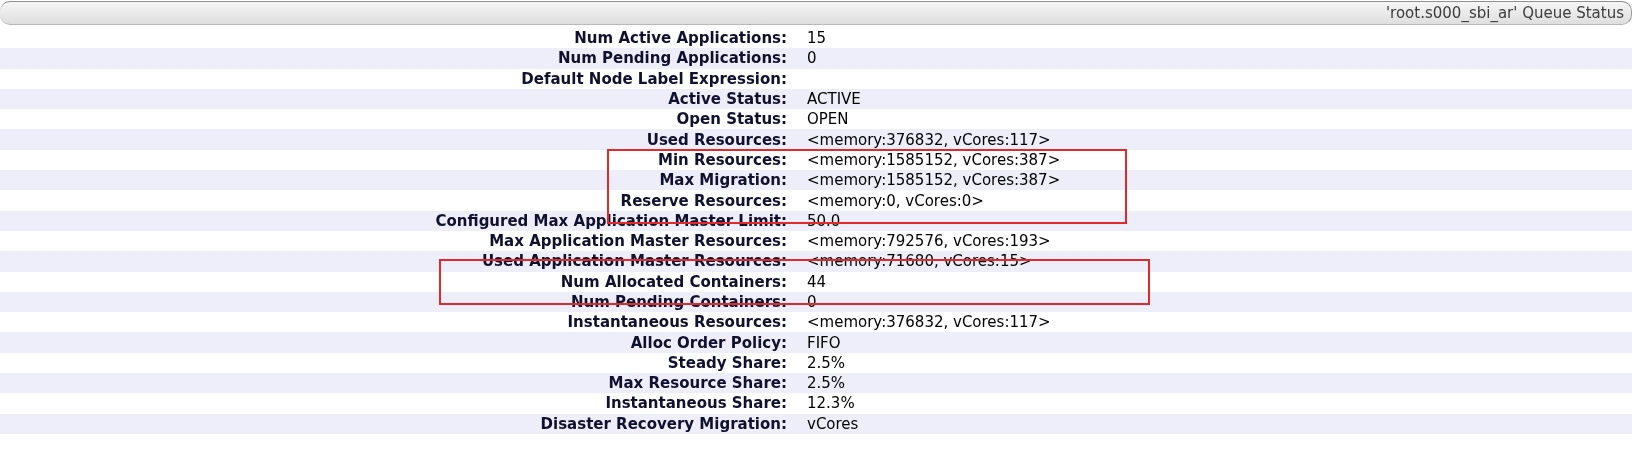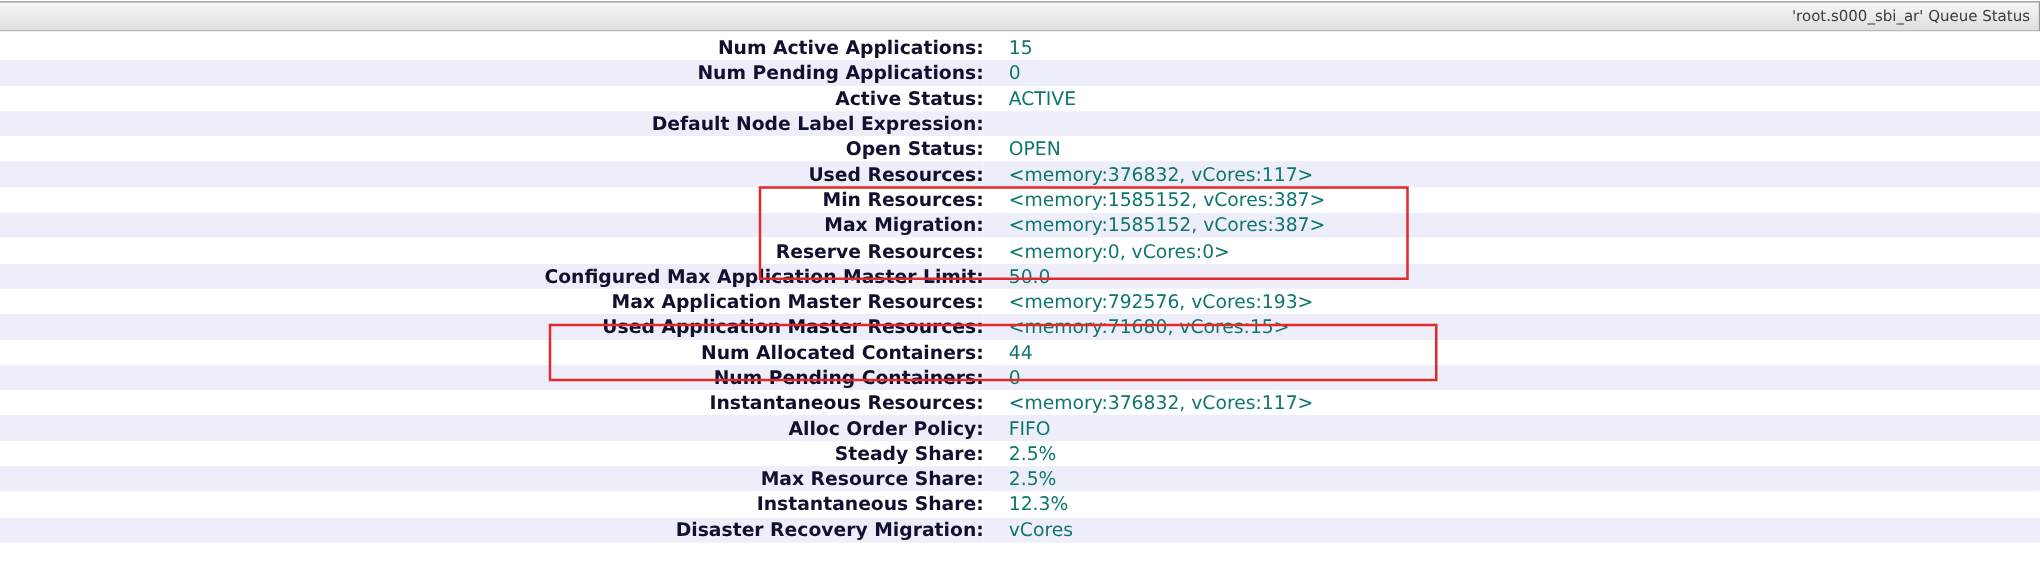--- a/index.html
+++ b/index.html
@@ -13,25 +13,26 @@
   body { position: relative; }
 
   .queue-header {
     margin-top: 1px;
     height: 24px;
     background: linear-gradient(#f6f6f6, #dedede);
     border-top: 1px solid #8f8f8f;
     border-bottom: 1px solid #b9b9b9;
     border-right: 1px solid #9a9a9a;
     text-align: right;
-    font-size: 12px;
+    font-size: 15px;
     color: #3c3c3c;
     line-height: 22px;
     padding-right: 7px;
     white-space: nowrap;
+    border-radius: 10px;
   }
 
   table.status-table {
     margin-top: 3px;
     width: 1632px;
     border-collapse: collapse;
     table-layout: fixed;
   }
   table.status-table tr { height: 20.3px; padding-left: 36px; }
   table.status-table tr:nth-child(even) { background: #eeeefa; }
@@ -44,21 +45,21 @@
     overflow: hidden;
   }
   td.row-label {
     width: 787px;
     text-align: right;
     font-weight: bold;
     color: #10102f;
   }
   td.row-value {
     padding-left: 20px;
-    color: #0f766e;
+    color: #000000;
   }
 
   .highlight-box {
     position: absolute;
     border: 2px solid #e12a2a;
     pointer-events: none;
     background: transparent;
   }
 </style>
 </head>
@@ -72,26 +73,26 @@
   <tbody>
       <tr>
         <td class="row-label">Num Active Applications:</td>
         <td class="row-value">15</td>
       </tr>
       <tr>
         <td class="row-label">Num Pending Applications:</td>
         <td class="row-value">0</td>
       </tr>
       <tr>
+        <td class="row-label">Default Node Label Expression:</td>
+        <td class="row-value"></td>
+      </tr>
+      <tr>
         <td class="row-label">Active Status:</td>
         <td class="row-value">ACTIVE</td>
-      </tr>
-      <tr>
-        <td class="row-label">Default Node Label Expression:</td>
-        <td class="row-value"></td>
       </tr>
       <tr>
         <td class="row-label">Open Status:</td>
         <td class="row-value">OPEN</td>
       </tr>
       <tr>
         <td class="row-label">Used Resources:</td>
         <td class="row-value">&lt;memory:376832, vCores:117&gt;</td>
       </tr>
       <tr>

